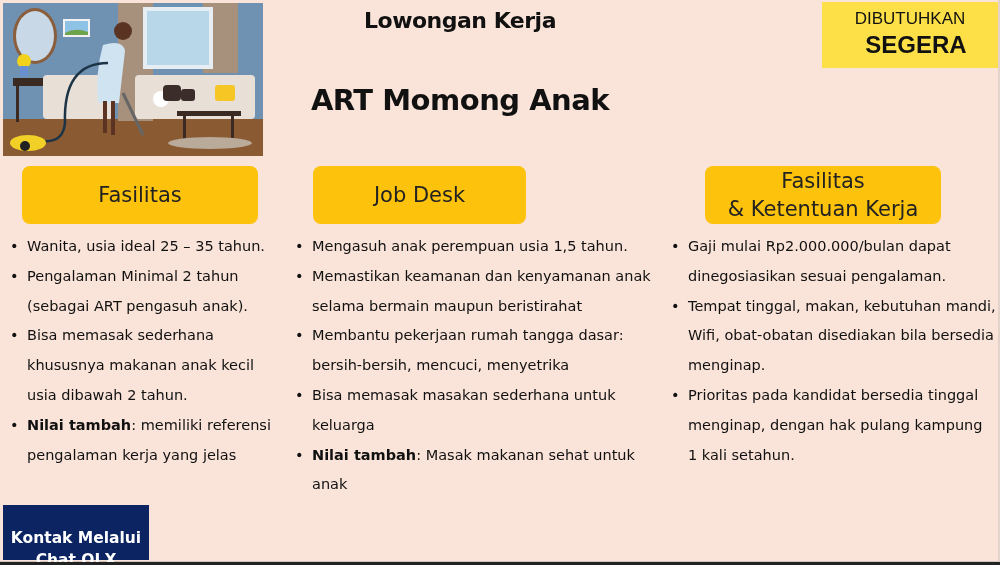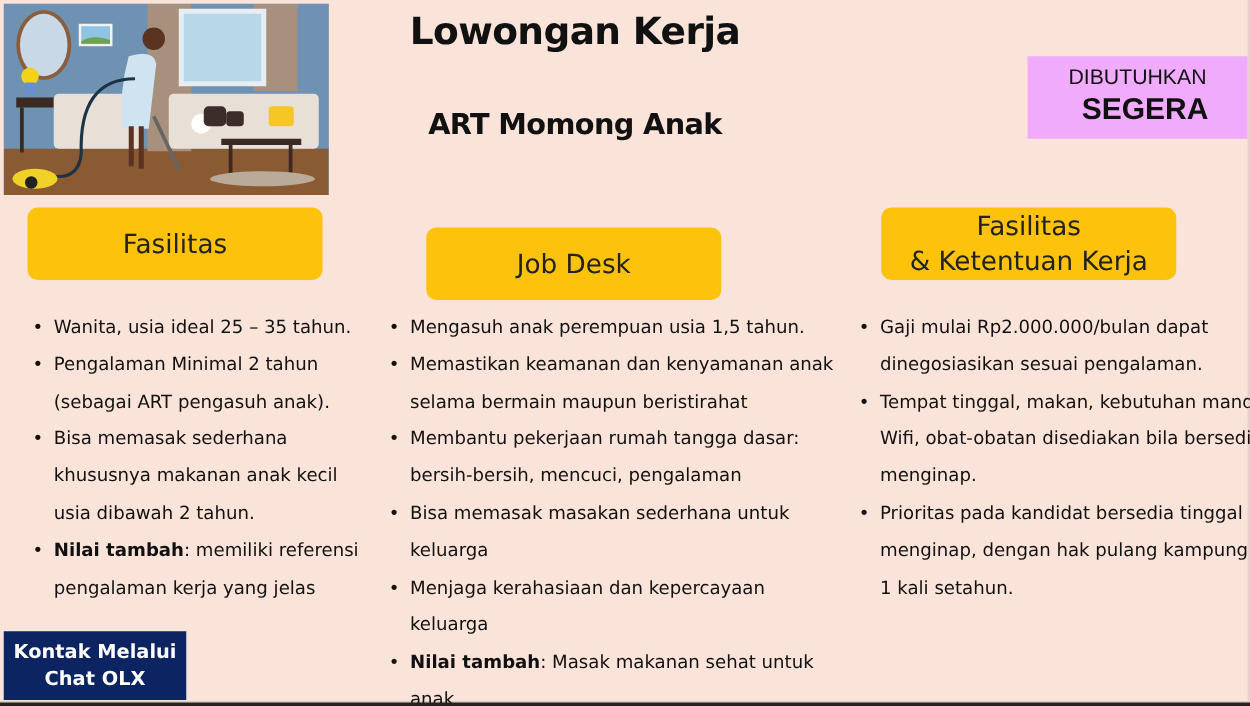--- a/index.html
+++ b/index.html
@@ -1,37 +1,37 @@
 <!DOCTYPE html>
 <html><head>
 <meta charset="utf-8">
 <style>
   html, body { margin:0; padding:0; }
   body { width:1000px; height:565px; background:#f7e6dc; overflow:hidden; position:relative; font-family:"DejaVu Sans", sans-serif; color:#111; }
   .slide { position:absolute; left:0; top:0; width:998px; height:561px; background:#fae3d8; border-right:2px solid #e4d3ca; border-bottom:1px solid #cfc3bc; }
   .bottom-bar { position:absolute; left:0; top:562px; width:1000px; height:3px; background:#222; }
   .illustration { position:absolute; left:3px; top:3px; width:260px; height:153px; background:#6d8fb0; overflow:hidden; }
   .title { position:absolute; left:300px; width:320px; text-align:center; font-weight:bold; letter-spacing:-0.5px; }
-  .title1 { top:8px; font-size:30px; }
-  .title2 { top:84px; font-size:23px; line-height:32px; }
-  .urgent { position:absolute; left:822px; top:2px; width:176px; height:66px; background:#f0abfc; text-align:center;margin-top:43px; }
+  .title1 { top:8px; font-size:22px; }
+  .title2 { top:84px; font-size:29px; line-height:32px; }
+  .urgent { position:absolute; left:822px; top:2px; width:176px; height:66px; background:#fde047; text-align:center; }
   .urgent .l1 { font-family:"Liberation Sans", sans-serif; font-size:17px; margin-top:7px; }
   .urgent .l2 { font-family:"Liberation Sans", sans-serif; font-size:24px; font-weight:bold; margin-top:2px;padding-left:12px; }
   .hdr { position:absolute; top:166px; height:58px; background:#fdc20b; border-radius:8px; display:flex; align-items:center; justify-content:center; text-align:center; font-size:21px; line-height:28px; color:#222; }
   .hdr.h1 { left:22px; width:236px; }
-  .hdr.h2 { left:341px; width:236px;margin-top:16px; }
+  .hdr.h2 { left:313px; width:213px; }
   .hdr.h3 { left:705px; width:236px; }
-  ul.col { position:absolute; margin:16px; padding:0; list-style:none; font-size:14.5px; line-height:29.8px; }
+  ul.col { position:absolute; margin:0; padding:0; list-style:none; font-size:14.5px; line-height:29.8px; }
   ul.col li { position:relative; padding-left:17px; }
   ul.col li::before { content:"•"; position:absolute; left:0; top:0; }
   .c1 { left:10px; top:232px; width:270px; }
   .c2 { left:295px; top:232px; width:360px; }
   .c3 { left:671px; top:232px; width:325px; }
   b { font-weight:bold; }
-  .contact { position:absolute; left:3px; top:505px; width:146px; height:55px; background:#0c2461; color:#fff; text-align:center; font-size:15.5px; font-weight:bold; line-height:22px; padding-top:5px; box-sizing:border-box; cursor:pointer; }
+  .contact { position:absolute; left:3px; top:505px; width:146px; height:55px; background:#0c2461; color:#fff; text-align:center; font-size:15.5px; font-weight:bold; line-height:22px; padding-top:22px; box-sizing:border-box; cursor:pointer; }
 </style>
 </head>
 <body>
 
 <div class="slide">
 
   <div class="illustration">
     <svg width="260" height="153" viewBox="0 0 260 153">
       <rect x="0" y="0" width="260" height="153" fill="#6f91b2"></rect>
       <rect x="0" y="116" width="260" height="37" fill="#8a5a33"></rect>
@@ -99,23 +99,22 @@
   <ul class="col c1">
     <li><b></b><span>Wanita, usia ideal 25 – 35 tahun.</span></li>
     <li><b></b><span>Pengalaman Minimal 2 tahun (sebagai ART pengasuh anak).</span></li>
     <li><b></b><span>Bisa memasak sederhana khususnya makanan anak kecil usia dibawah 2 tahun.</span></li>
     <li><b>Nilai tambah</b><span>: memiliki referensi pengalaman kerja yang jelas</span></li>
   </ul>
 
   <ul class="col c2">
     <li><b></b><span>Mengasuh anak perempuan usia 1,5 tahun.</span></li>
     <li><b></b><span>Memastikan keamanan dan kenyamanan anak selama bermain maupun beristirahat</span></li>
-    <li><b></b><span>Membantu pekerjaan rumah tangga dasar: bersih-bersih, mencuci, pengalaman</span></li>
+    <li><b></b><span>Membantu pekerjaan rumah tangga dasar: bersih-bersih, mencuci, menyetrika</span></li>
     <li><b></b><span>Bisa memasak masakan sederhana untuk keluarga</span></li>
-    <li><b></b><span>Menjaga kerahasiaan dan kepercayaan keluarga</span></li>
     <li><b>Nilai tambah</b><span>: Masak makanan sehat untuk anak</span></li>
   </ul>
 
   <ul class="col c3">
     <li><b></b><span>Gaji mulai Rp2.000.000/bulan dapat dinegosiasikan sesuai pengalaman.</span></li>
     <li><b></b><span>Tempat tinggal, makan, kebutuhan mandi, Wifi, obat-obatan disediakan bila bersedia menginap.</span></li>
     <li><b></b><span>Prioritas pada kandidat bersedia tinggal menginap, dengan hak pulang kampung 1 kali setahun.</span></li>
   </ul>
 
   <div class="contact">

